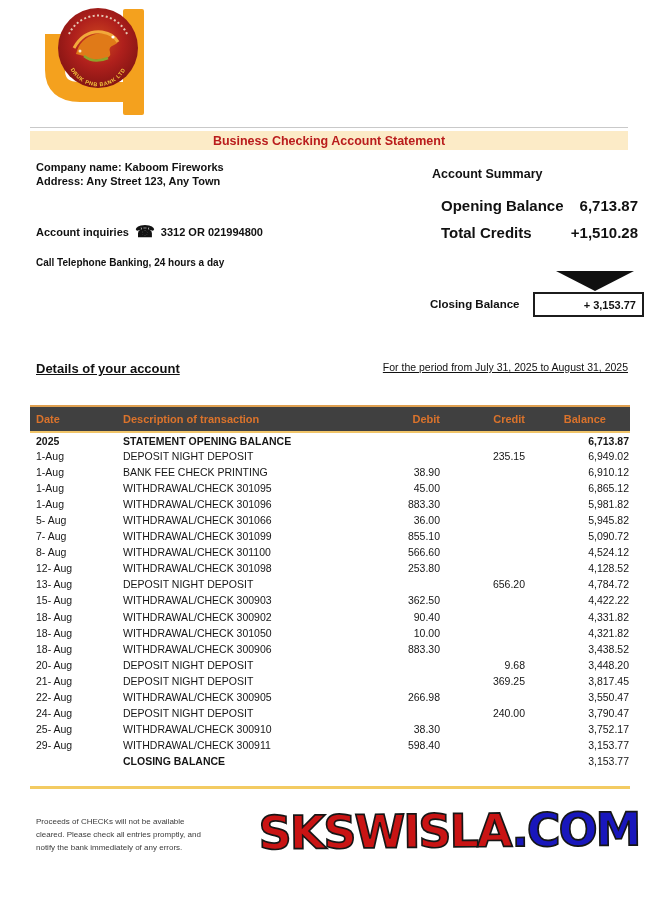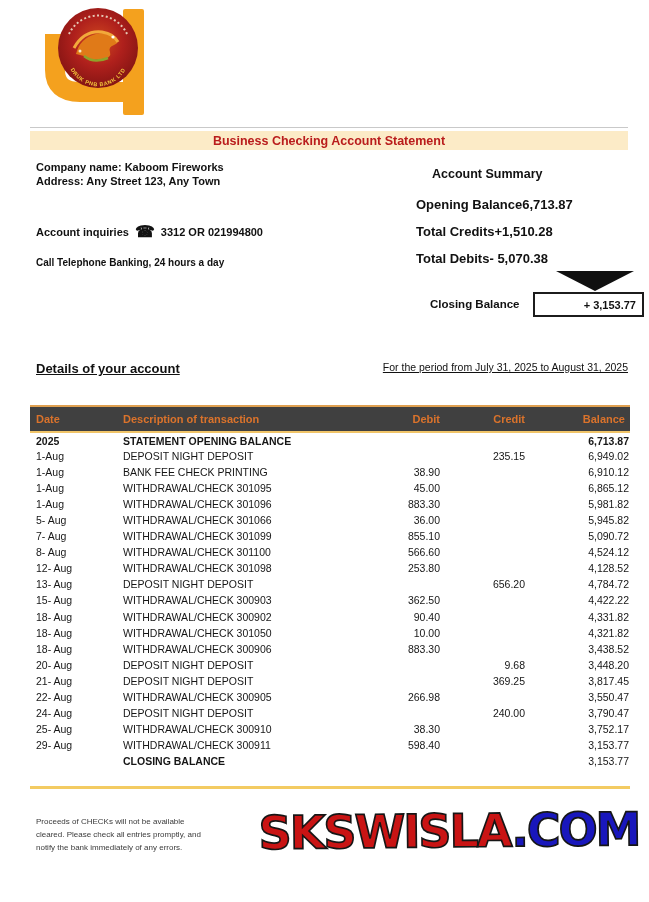--- a/index.html
+++ b/index.html
@@ -16,22 +16,22 @@
   .title-bar span{font-weight:bold;font-size:12.5px;color:#b91c1c;}
 
   
   .company{position:absolute;left:36px;top:161px;font-weight:bold;font-size:11px;line-height:13.5px;}
   .inquiries{position:absolute;left:36px;top:226px;font-weight:bold;font-size:11px;display:flex;align-items:center;gap:6px;}
   .phone-glyph{font-size:16px;line-height:11px;position:relative;top:-1px;}
   .tel-note{position:absolute;left:36px;top:257px;font-weight:bold;font-size:10px;}
 
   
   .summary-head{position:absolute;left:432px;top:167px;font-weight:bold;font-size:12.5px;}
-  .sum-row{position:absolute;left:416px;width:197px;display:flex;justify-content:flex-start;
-           font-weight:bold;font-size:13px;}
+  .sum-row{position:absolute;left:441px;width:197px;display:flex;justify-content:space-between;
+           font-weight:bold;font-size:15px;}
   .sum-row.r0{top:197px;} .sum-row.r1{top:224px;} .sum-row.r2{top:251px;}
   .arrow-down{position:absolute;left:556px;top:271px;width:0;height:0;
               border-left:39px solid transparent;border-right:39px solid transparent;
               border-top:20px solid #101010;}
   .closing-label{position:absolute;left:430px;top:298px;font-weight:bold;font-size:11.5px;}
   .closing-box{position:absolute;left:533px;top:292px;width:101px;height:21px;border:2px solid #1c1c1c;
                display:flex;align-items:center;justify-content:flex-end;padding-right:6px;
                font-weight:bold;font-size:11px;}
 
   
@@ -39,21 +39,21 @@
   .period{position:absolute;right:21px;top:361px;font-size:10.5px;text-decoration:underline;}
 
   
   .tablewrap{position:absolute;left:30px;top:405px;width:600px;}
   table{border-collapse:collapse;table-layout:fixed;width:600px;}
   col.c-date{width:93px;} col.c-desc{width:177px;} col.c-debit{width:143px;}
   col.c-credit{width:85px;} col.c-balance{width:102px;}
   thead tr{background:#404040;height:26px;border-top:2px solid #DFA050;border-bottom:2px solid #F0C468;}
   th{font-size:11px;font-weight:bold;color:#DB732B;text-align:left;padding:0;}
   th.date{padding-left:6px;} th.num{text-align:right;padding-right:3px;}
-  th.balance{padding-right:5px;}
+  th.balance{padding-right:24px;}
   tbody tr{height:16.05px;}
   td{font-size:10.5px;padding:0;white-space:nowrap;overflow:visible;color:#161616;}
   td.date{padding-left:6px;}
   td.num{text-align:right;padding-right:3px;}
   td.balance{padding-right:1px;}
   tr.bold-row td{font-weight:bold;}
   tr.bold-desc td.desc{font-weight:bold;}
   .table-bottom-rule{position:absolute;left:30px;top:786px;width:600px;height:2.5px;background:#F3CB62;}
 
   
@@ -119,24 +119,20 @@
   <div class="tel-note">Call Telephone Banking, 24 hours a day</div>
 
   <div class="summary-head">Account Summary</div>
   <div class="sum-row r0">
     <span>Opening Balance</span>
     <span>6,713.87</span>
   </div>
   <div class="sum-row r1">
     <span>Total Credits</span>
     <span>+1,510.28</span>
-  </div>
-  <div class="sum-row r2">
-    <span>Total Debits</span>
-    <span>- 5,070.38</span>
   </div>
   <div class="arrow-down"></div>
   <div class="closing-label">Closing Balance</div>
   <div class="closing-box">
     <span>+ 3,153.77</span>
   </div>
 
   <div class="details-head">Details of your account</div>
   <div class="period">For the period from July 31, 2025 to August 31, 2025</div>
 

